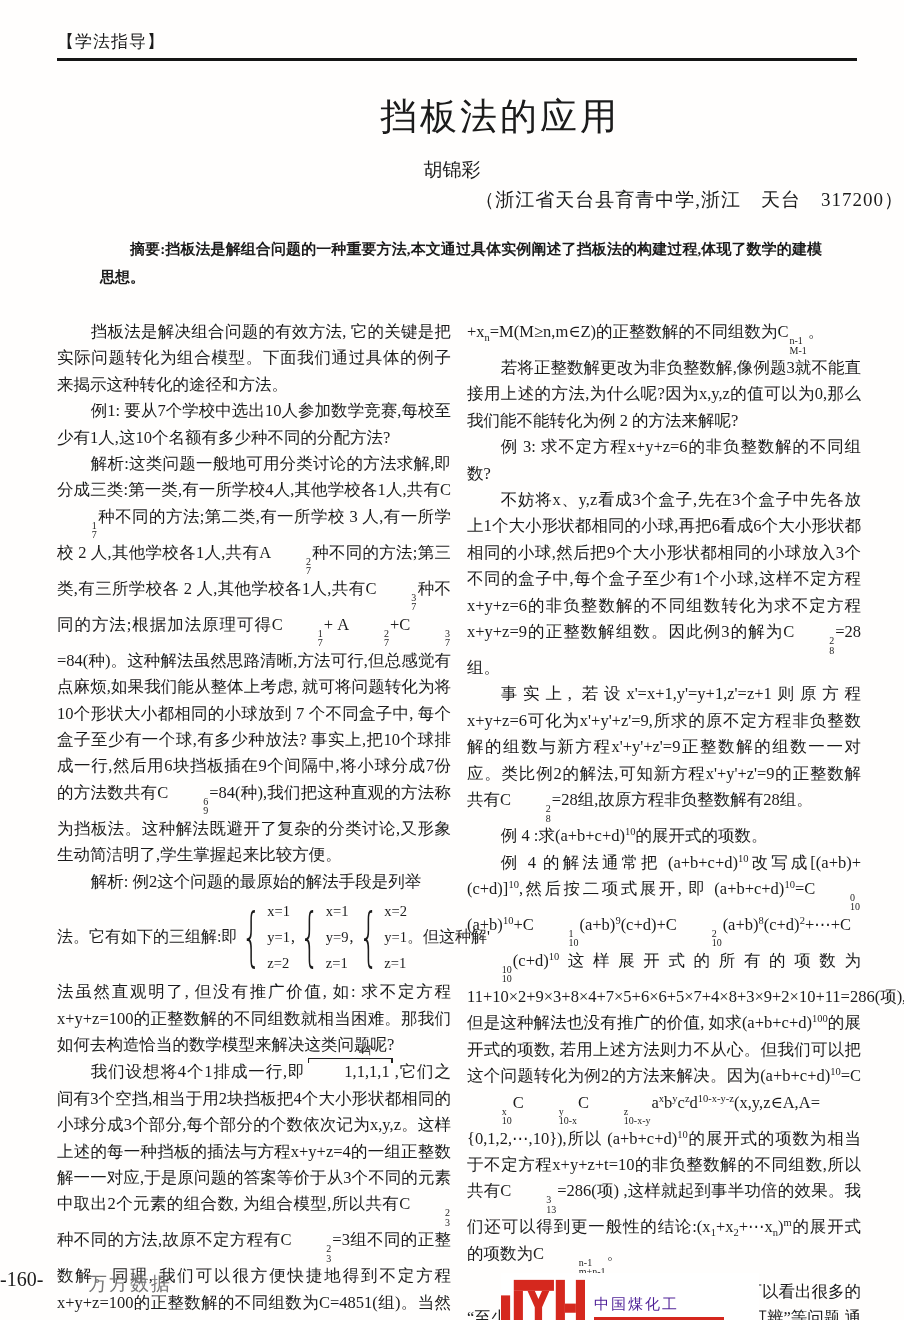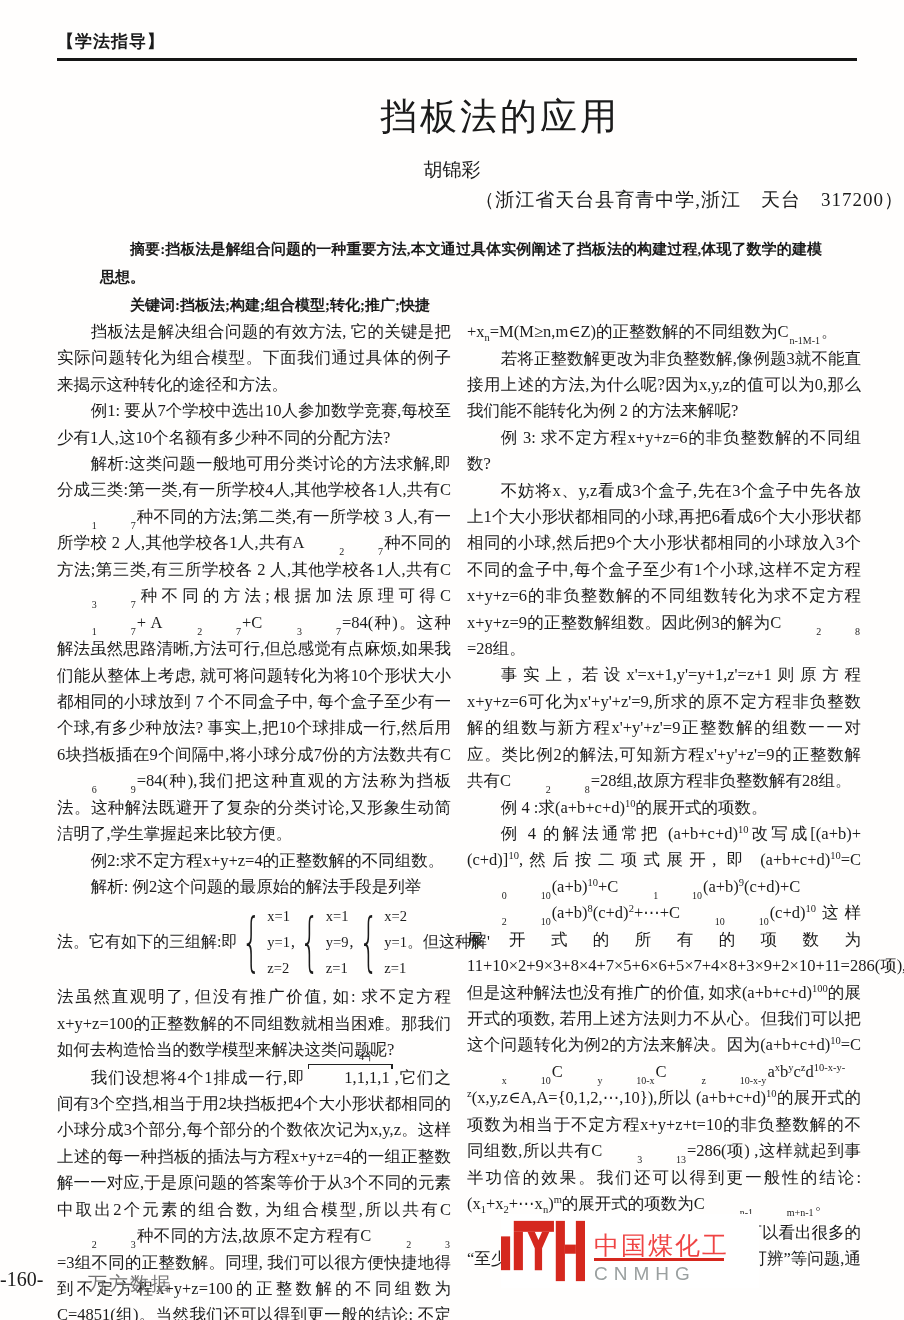--- a/index.html
+++ b/index.html
@@ -1,73 +1,72 @@
 <!DOCTYPE html>
 <html><head>
 <meta charset="utf-8">
 <style>
   html,body{margin:0;padding:0;background:#ffffff;}
   .page{
     position:relative;width:904px;height:1320px;background:#fffefd;
     font-family:"Liberation Serif","DejaVu Serif",serif;color:#1b1b1b;overflow:hidden;
   }
   .hdr-tag{position:absolute;left:57px;top:30px;font-family:"Liberation Sans","DejaVu Sans",sans-serif;
-    font-weight:bold;font-size:17px;letter-spacing:1px;}
+    font-weight:normal;font-size:17px;letter-spacing:1px;}
   .hdr-rule{position:absolute;left:57px;top:58px;width:800px;height:3px;background:#151515;}
   .title{position:absolute;left:0;top:92px;width:100%;text-align:center;font-size:37px;font-weight:normal;letter-spacing:3px;margin-left:48px;}
   .author{position:absolute;left:0;top:157px;width:100%;text-align:center;font-size:19px;}
   .affil{position:absolute;left:0;top:187px;width:100%;text-align:right;font-size:19px;letter-spacing:1px;}
   .meta{position:absolute;left:100px;top:235px;width:722px;font-size:15px;font-weight:bold;line-height:28px;text-align:justify;}
   .meta p{margin:0;text-indent:2em;}
   .body-cols{position:absolute;left:57px;top:319px;width:804px;display:flex;gap:16px;}
   .col{width:394px;font-size:16.5px;line-height:26.4px;}
   .bp{margin:0;text-align:justify;}
   .ind{text-indent:2.05em;}
   sup{font-size:10.5px;line-height:0;}
   sub{font-size:10.5px;line-height:0;}
-  .stk{display:inline-flex;flex-direction:row;align-items:flex-start;font-size:10px;line-height:9.5px;
+  .stk{display:inline-flex;flex-direction:column;align-items:flex-start;font-size:10px;line-height:9.5px;
     vertical-align:-7px;padding:0 1px;white-space:nowrap;}
   .ob{position:relative;display:inline-block;border-top:1.5px solid #222;padding:0 3px;margin:0 2px;}
   .ob::before,.ob::after{content:"";position:absolute;top:-1px;width:1.5px;height:5px;background:#222;}
   .ob::before{left:0;} .ob::after{right:0;}
   .ob-label{position:absolute;top:-14px;left:50%;transform:translateX(-50%);font-size:11px;line-height:11px;white-space:nowrap;}
   .sys-row{display:flex;align-items:center;margin:3px 0;white-space:nowrap;transform:scaleX(0.97);transform-origin:left center;}
   .sys{display:inline-flex;align-items:center;}
   .sys-brace{font-family:"DejaVu Sans",sans-serif;font-weight:200;font-size:64px;line-height:78px;
     transform:scaleX(0.5);margin:0 -4px 0 -6px;}
   .sys-eqs{display:inline-flex;flex-direction:column;font-size:15px;line-height:26px;}
   .sys-sep{margin:0 1px;}
   .wm-para{position:relative;margin-top:2px;}
   .wm-line{display:flex;justify-content:space-between;height:26.4px;}
   .watermark{position:absolute;left:34px;top:-6px;width:258px;height:74px;background:#ffffff;
     display:flex;align-items:center;gap:9px;z-index:5;}
   .wm-logo{flex:0 0 auto;}
   .wm-right{display:flex;flex-direction:column;align-items:flex-start;}
-  .wm-cn{font-family:"Liberation Sans","DejaVu Sans",sans-serif;font-size:25px;color:#ef4444;letter-spacing:2px;line-height:24px;margin-top:16px;}
+  .wm-cn{font-family:"Liberation Sans","DejaVu Sans",sans-serif;font-size:15px;color:#4c1d95;letter-spacing:2px;line-height:24px;margin-top:16px;}
   .wm-underline{width:130px;height:3px;background:#d5281e;margin:1px 0 2px;}
   .wm-en{font-family:"Liberation Sans","DejaVu Sans",sans-serif;font-size:19px;color:#9aa0a0;letter-spacing:6px;line-height:22px;}
   .footer-brand{position:absolute;left:88px;top:1271px;font-family:Liberation Sans, sans-serif;
     font-size:19px;color:#737373;letter-spacing:2px;}
   .page-num{position:absolute;left:0;top:1268px;width:100%;text-align:left;font-size:20px;}
 </style>
 </head>
 <body>
 
 <div class="page">
 
   <div class="hdr-tag">【学法指导】</div>
   <div class="hdr-rule"></div>
 
   <div class="title">挡板法的应用</div>
   <div class="author">胡锦彩</div>
   <div class="affil">（浙江省天台县育青中学,浙江　天台　317200）</div>
 
   <div class="meta">
     <p><b>摘要:</b><span>挡板法是解组合问题的一种重要方法,本文通过具体实例阐述了挡板法的构建过程,体现了数学的建模思想。</span></p>
-    <p><b>关键词:</b><span>挡板法;构建;组合模型;转化;推广;快捷</span></p>
   </div>
 
   <div class="body-cols">
     <div class="col">
         <p class="bp ind">挡板法是解决组合问题的有效方法, 它的关键是把实际问题转化为组合模型。下面我们通过具体的例子来揭示这种转化的途径和方法。</p>
         <p class="bp ind">例1: 要从7个学校中选出10人参加数学竞赛,每校至少有1人,这10个名额有多少种不同的分配方法?</p>
         <p class="bp ind">解析:这类问题一般地可用分类讨论的方法求解,即分成三类:第一类,有一所学校4人,其他学校各1人,共有C<span class="stk">
             <span>1</span>
             <span>7</span>
           </span>种不同的方法;第二类,有一所学校 3 人,有一所学校 2 人,其他学校各1人,共有A<span class="stk">
@@ -82,21 +81,20 @@
           </span>+ A<span class="stk">
             <span>2</span>
             <span>7</span>
           </span>+C<span class="stk">
             <span>3</span>
             <span>7</span>
           </span>=84(种)。这种解法虽然思路清晰,方法可行,但总感觉有点麻烦,如果我们能从整体上考虑, 就可将问题转化为将10个形状大小都相同的小球放到 7 个不同盒子中, 每个盒子至少有一个球,有多少种放法? 事实上,把10个球排成一行,然后用6块挡板插在9个间隔中,将小球分成7份的方法数共有C<span class="stk">
             <span>6</span>
             <span>9</span>
           </span>=84(种),我们把这种直观的方法称为挡板法。这种解法既避开了复杂的分类讨论,又形象生动简洁明了,学生掌握起来比较方便。</p>
-        <p class="bp ind">例2:求不定方程x+y+z=4的正整数解的不同组数。</p>
         <p class="bp ind">解析: 例2这个问题的最原始的解法手段是列举</p>
         <div class="sys-row">
           <span>法。它有如下的三组解:即</span>
           <span class="sys">
             <span class="sys-brace">{</span>
             <span class="sys-eqs">
               <div class="sys-eq">x=1</div>
               <div class="sys-eq">y=1</div>
               <div class="sys-eq">z=2</div>
             </span>

